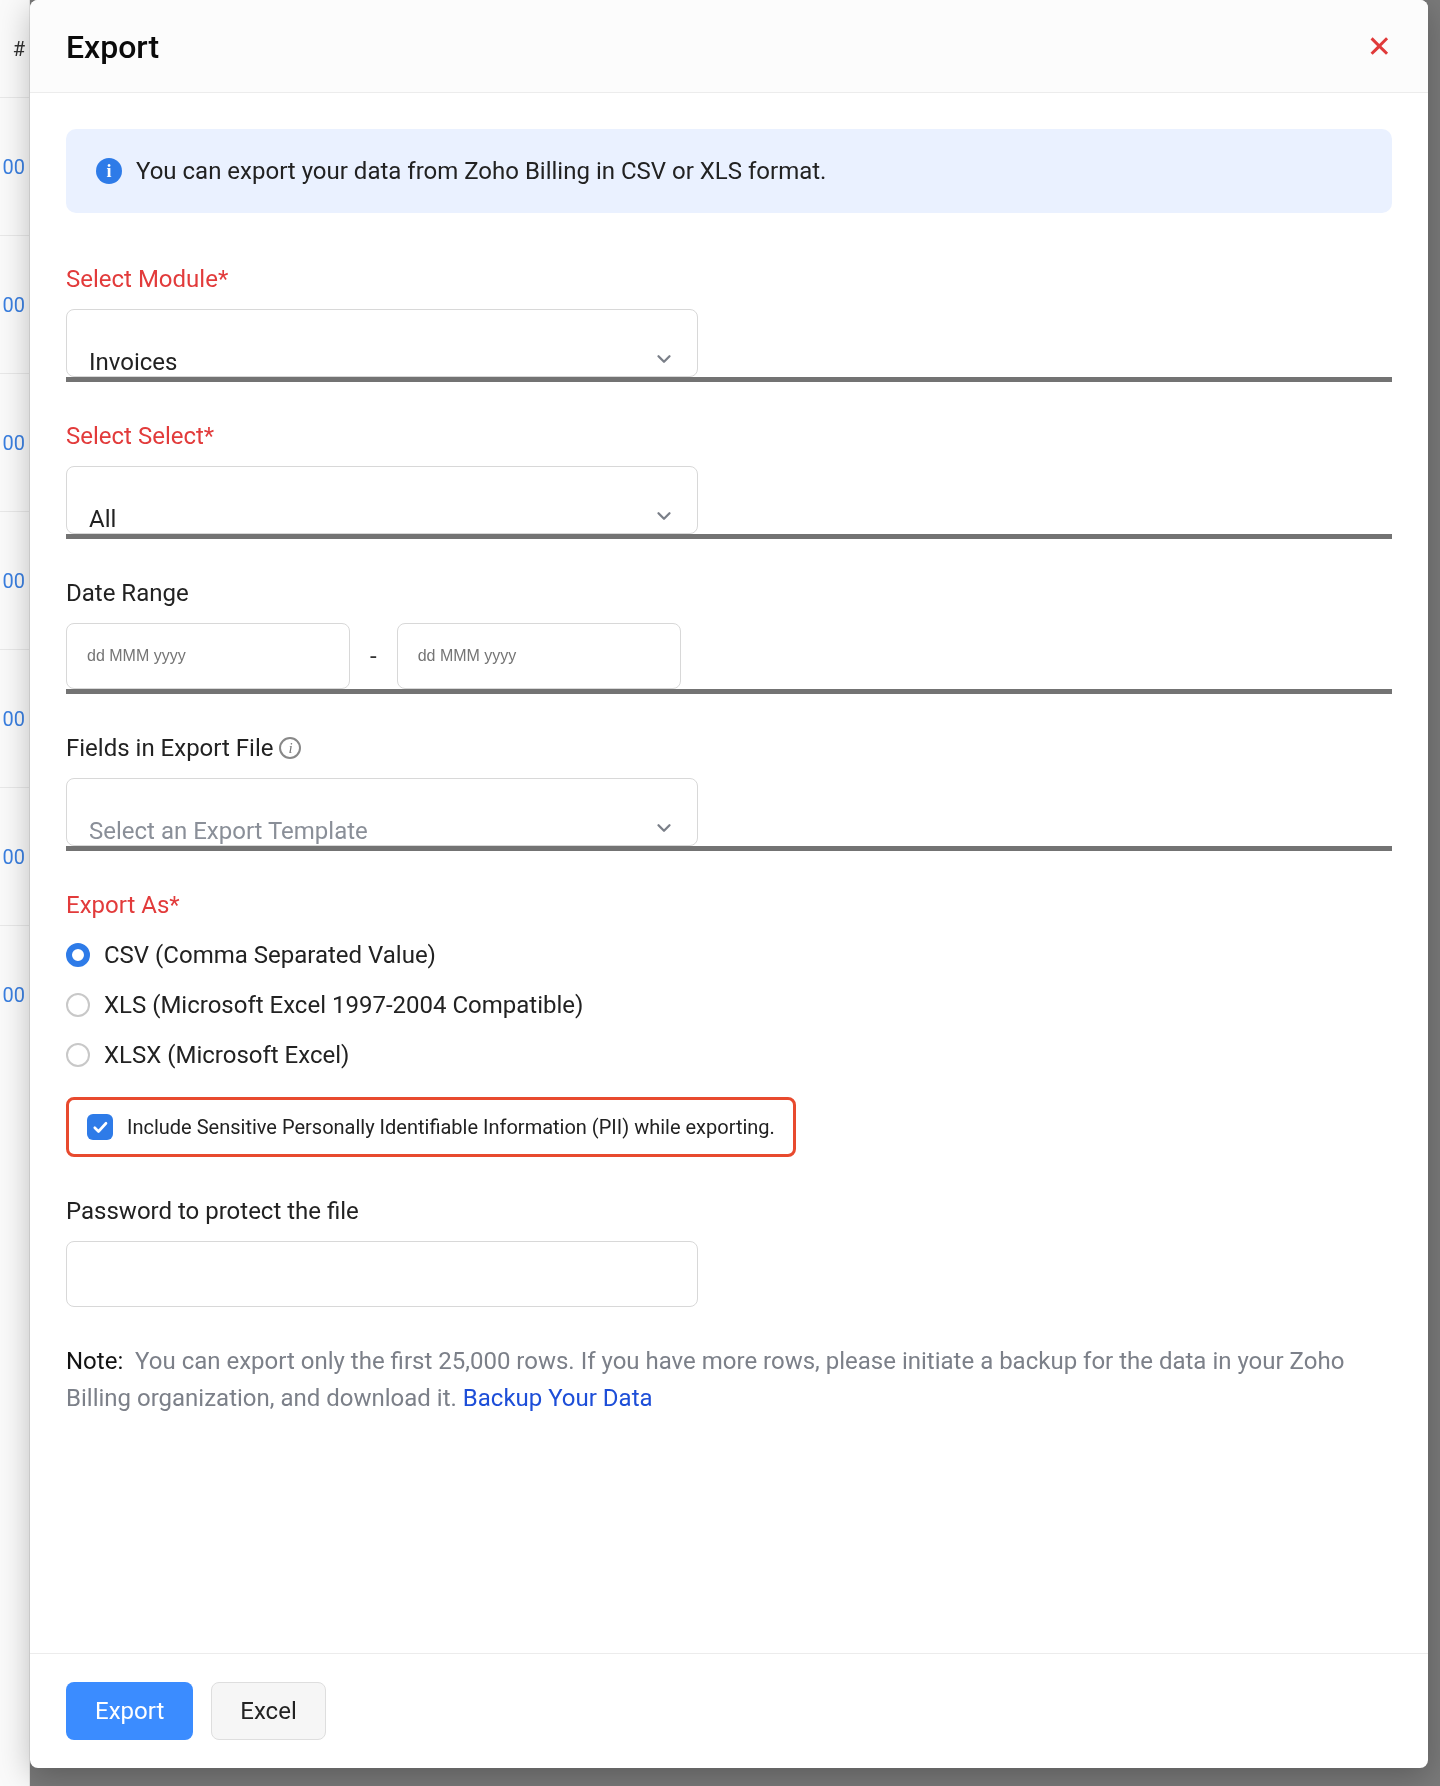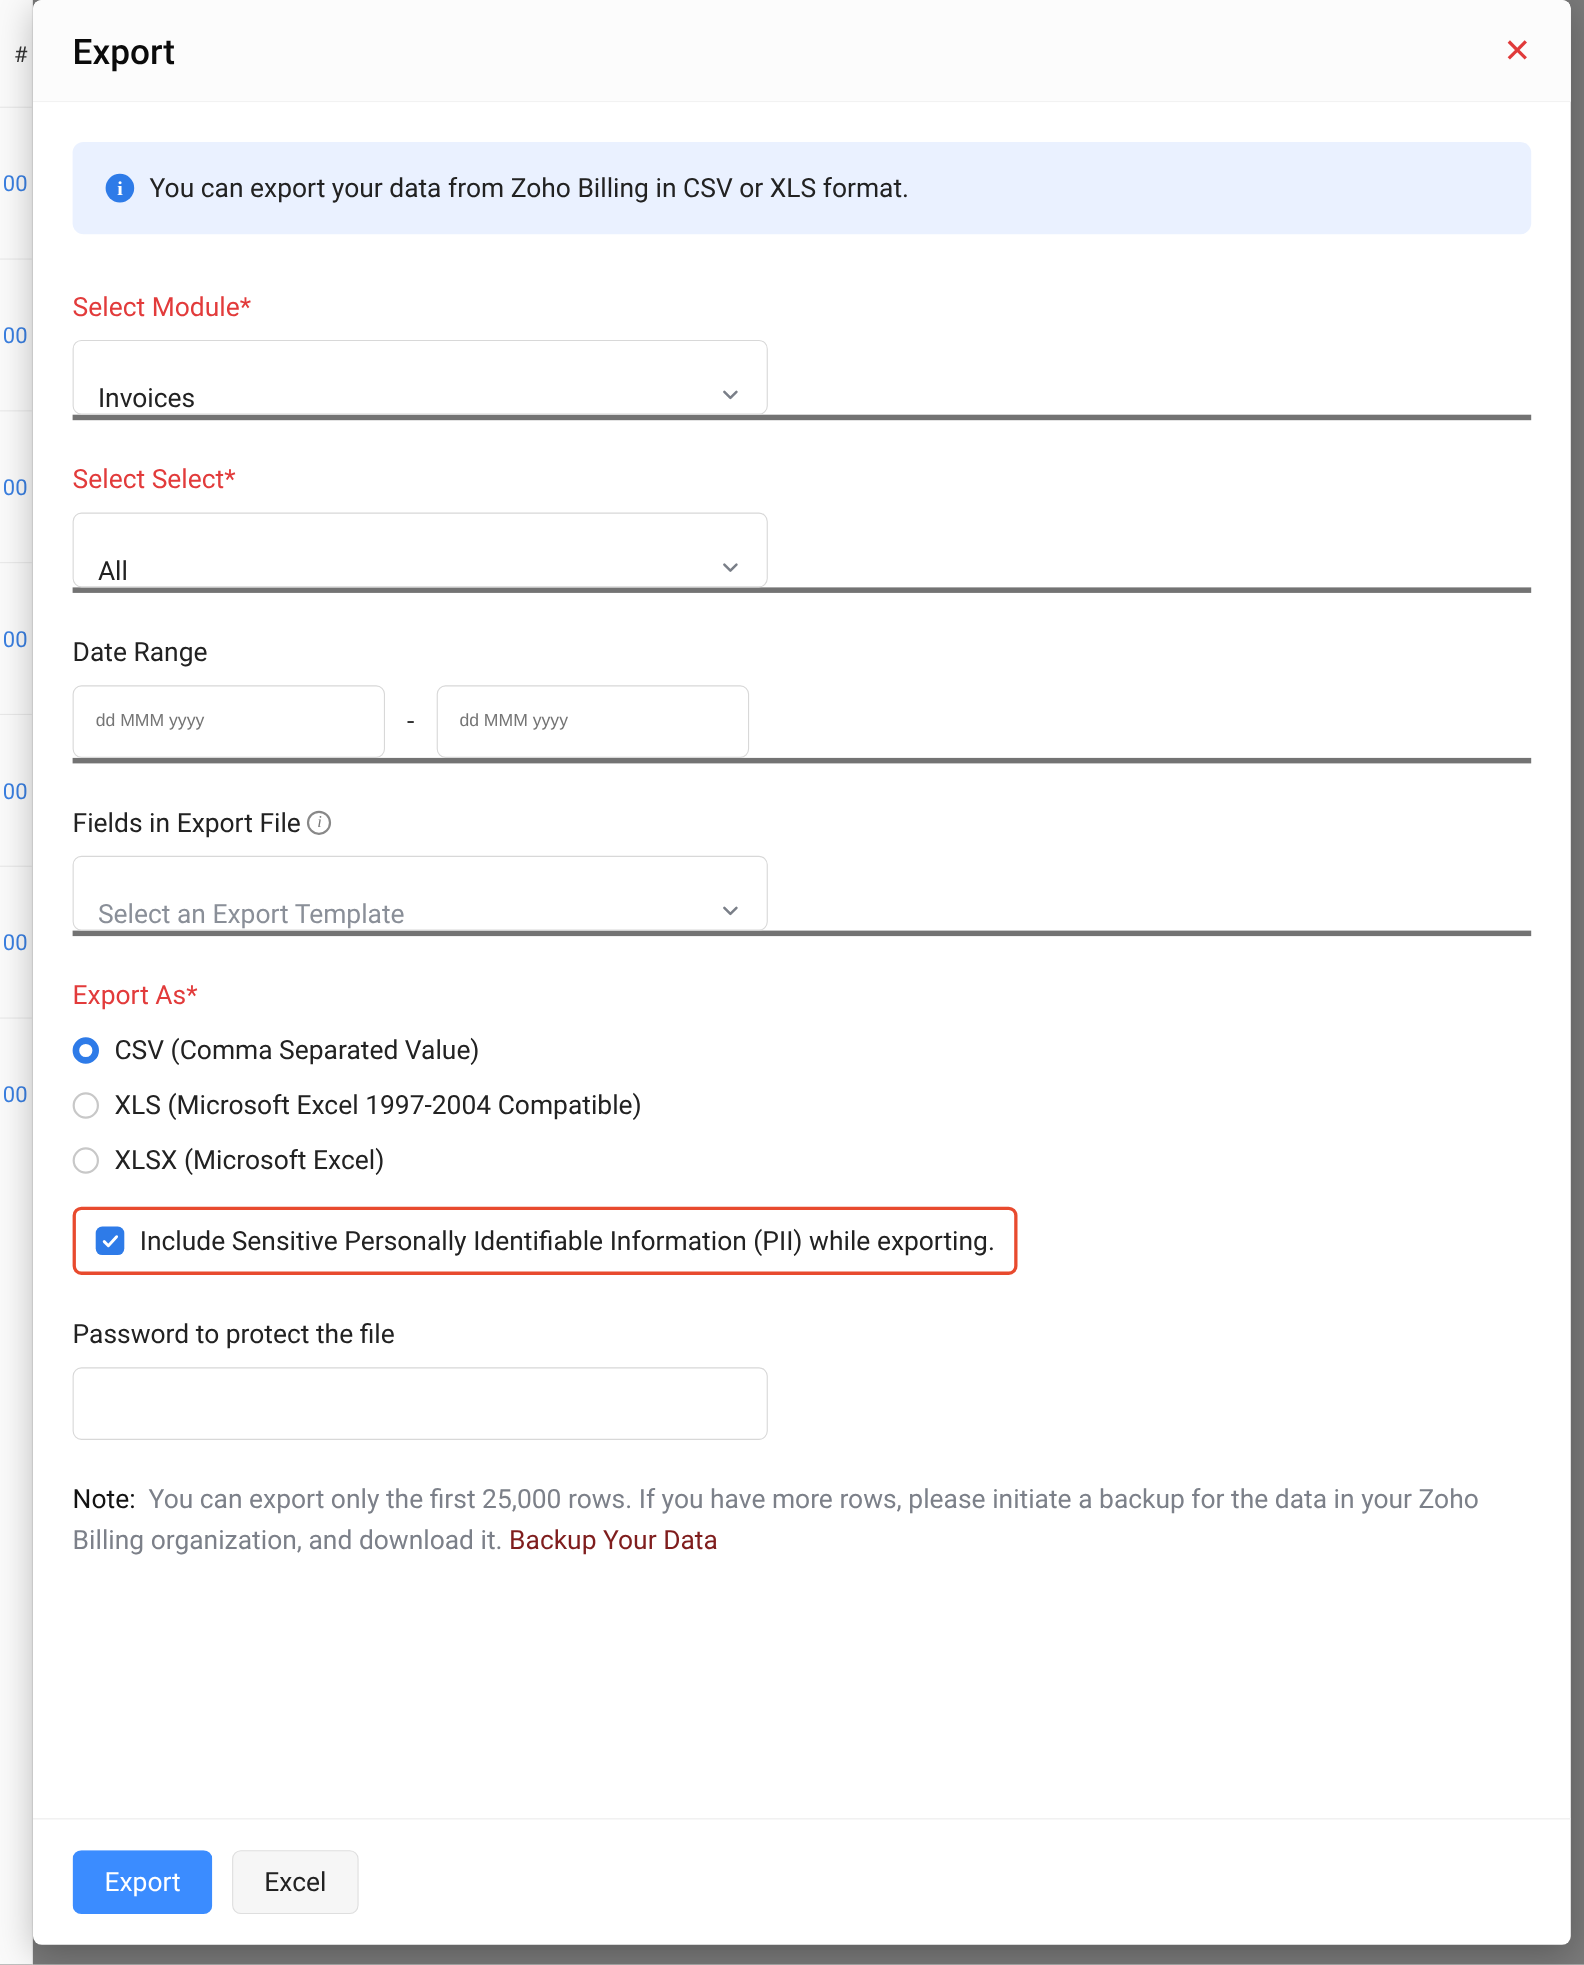--- a/index.html
+++ b/index.html
@@ -227,21 +227,21 @@
       display: flex;
       align-items: center;
       justify-content: center;
       cursor: pointer;
     }
     .checkbox svg {
       width: 18px;
       height: 18px;
     }
     .checkbox-label {
-      font-size: 24px;
+      font-size: 20px;
       color: #222;
     }
     .text-input {
       width: 632px;
       height: 66px;
       border: 1px solid #d8d8d8;
       border-radius: 8px;
       padding: 0 20px;
       font-size: 24px;
       background: #fff;
@@ -250,21 +250,21 @@
     .note-block {
       font-size: 24px;
       line-height: 1.55;
       color: #7c8089;
       margin-top: 36px;
     }
     .note-label {
       color: #121212;
     }
     .link {
-      color: #7f1d1d;
+      color: #1d4ed8;
       cursor: pointer;
       margin-top: 12px;
     }
     .modal-footer {
       border-top: 1px solid #ececec;
       padding: 28px 36px;
       display: flex;
       gap: 18px;
     }
     .btn {

